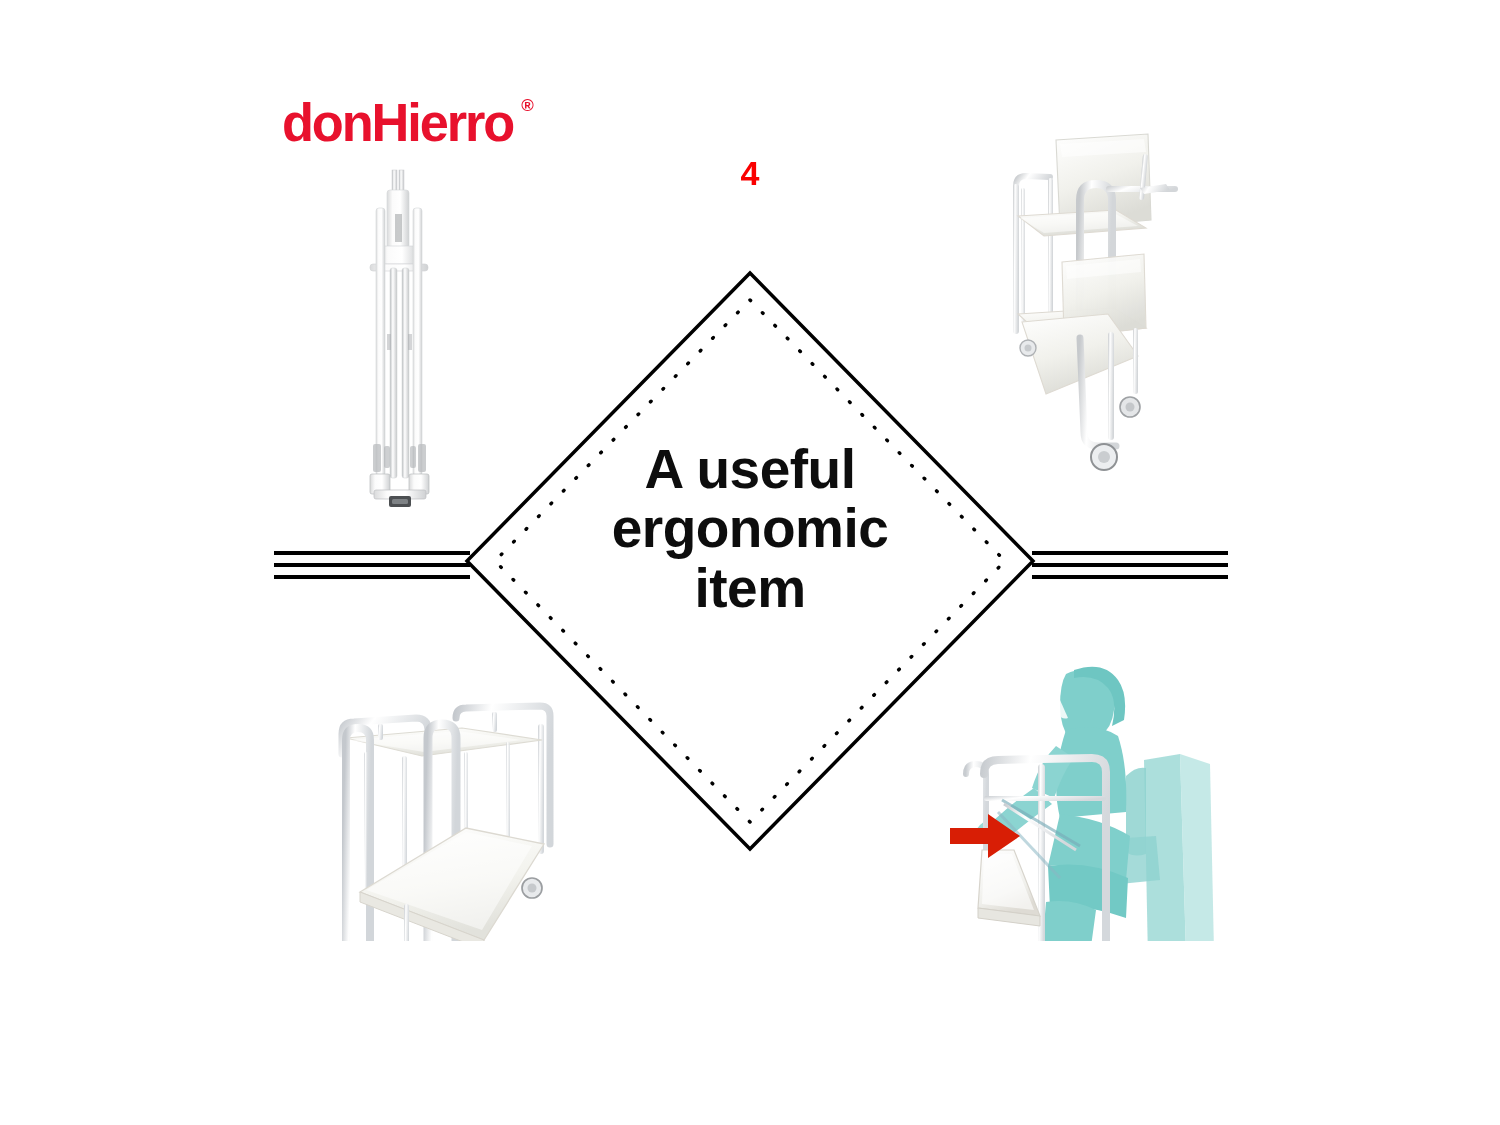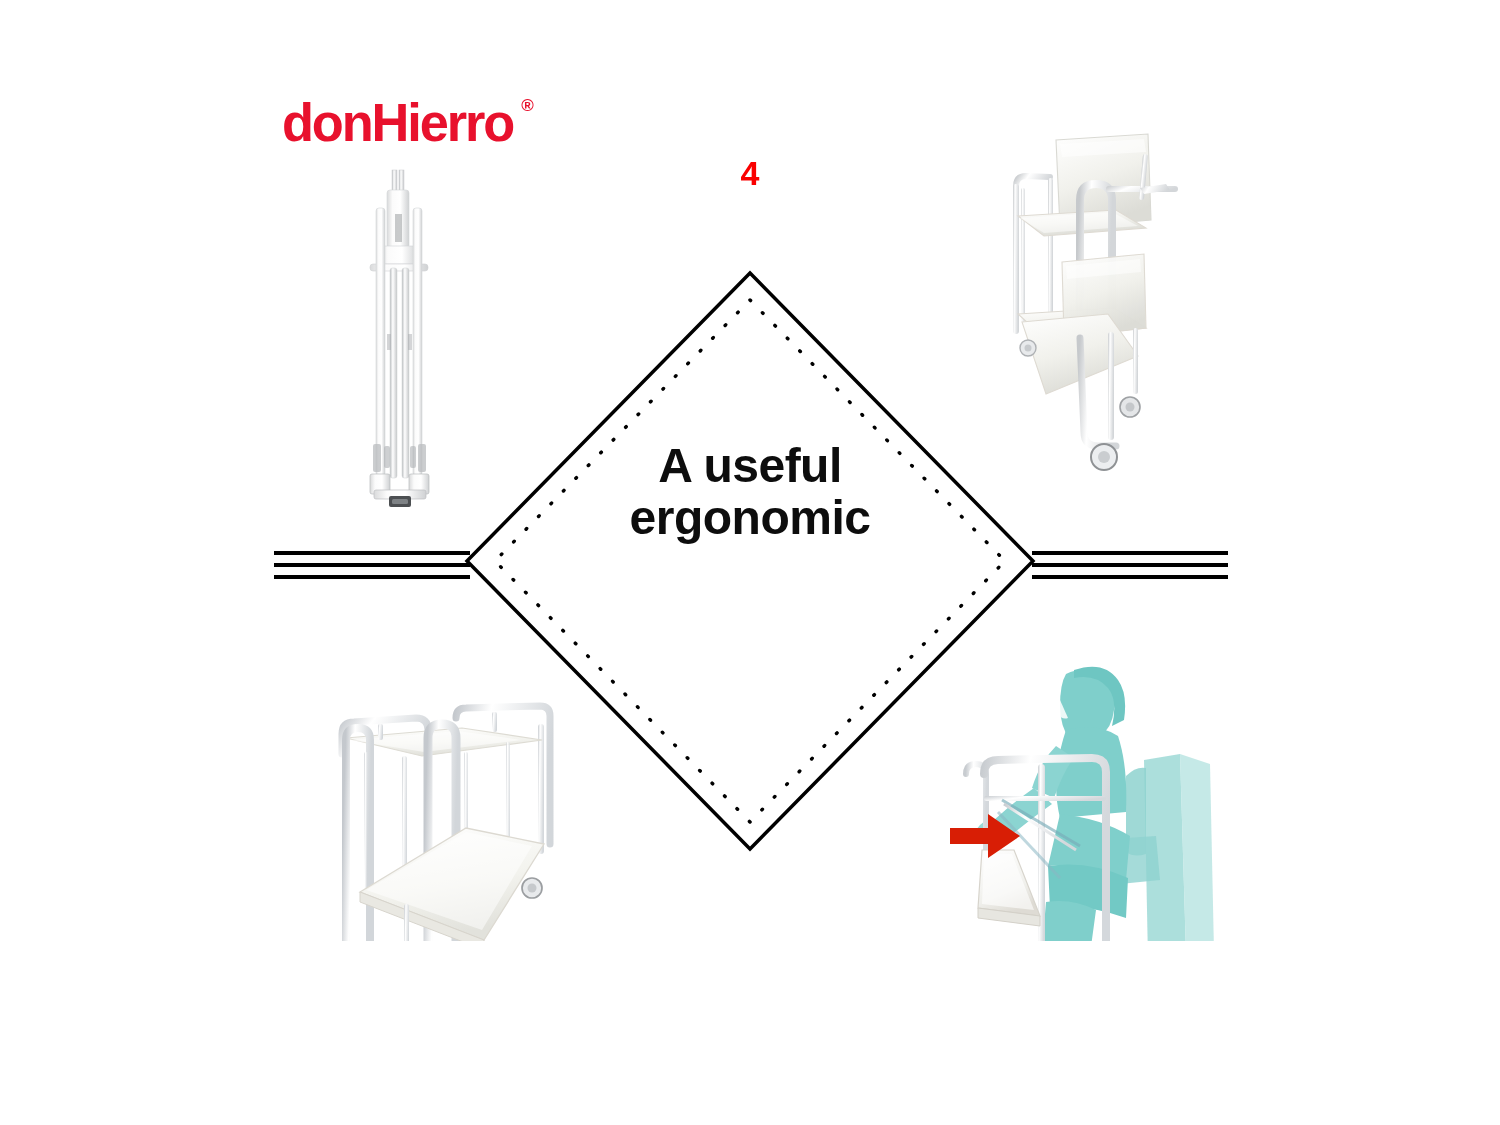--- a/index.html
+++ b/index.html
@@ -71,21 +71,21 @@
   }
   #diamond-wrap svg { display: block; width: 572px; height: 582px; }
 
   #diamond-text {
     position: absolute;
     left: 560px;
     top: 440px;
     width: 380px;
     text-align: center;
     font-weight: bold;
-    font-size: 48px;
+    font-size: 55px;
     line-height: 1.08;
     color: #0D0D0D;
     letter-spacing: -0.5px;
   }
   #diamond-text span { display: block; }
 
   
   .triple-rule {
     position: absolute;
     top: 551px;
@@ -138,20 +138,21 @@
   <div id="diamond-wrap">
     <svg viewBox="0 0 572 582" xmlns="http://www.w3.org/2000/svg">
       <polygon points="286,3 569,291 286,579 3,291" fill="#ffffff" stroke="#000000" stroke-width="3.5"></polygon>
       <polygon points="286,30 541,291 286,552 31,291" fill="none" stroke="#000000" stroke-width="3.5" stroke-dasharray="0.8 17" stroke-linecap="round"></polygon>
     </svg>
   </div>
 
   <div id="diamond-text">
     <span>A useful</span>
     <span>ergonomic</span>
+    <span>item</span>
   </div>
 
   <div id="photo-folded" class="photo">
     <svg viewBox="0 0 96 348" xmlns="http://www.w3.org/2000/svg">
       <defs>
         <linearGradient id="gFold" x1="0" y1="0" x2="1" y2="0">
           <stop offset="0%" stop-color="#d9dadb"></stop>
           <stop offset="25%" stop-color="#fbfbfb"></stop>
           <stop offset="60%" stop-color="#ffffff"></stop>
           <stop offset="100%" stop-color="#cfd1d3"></stop>

